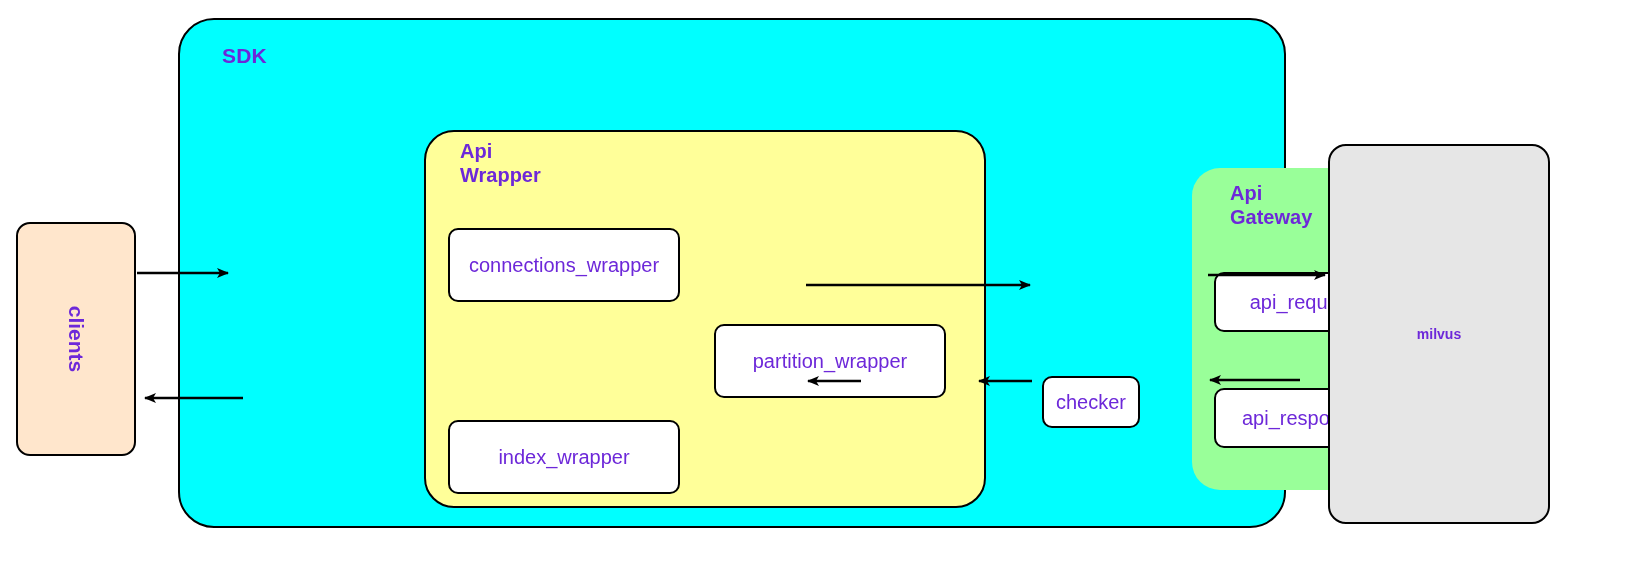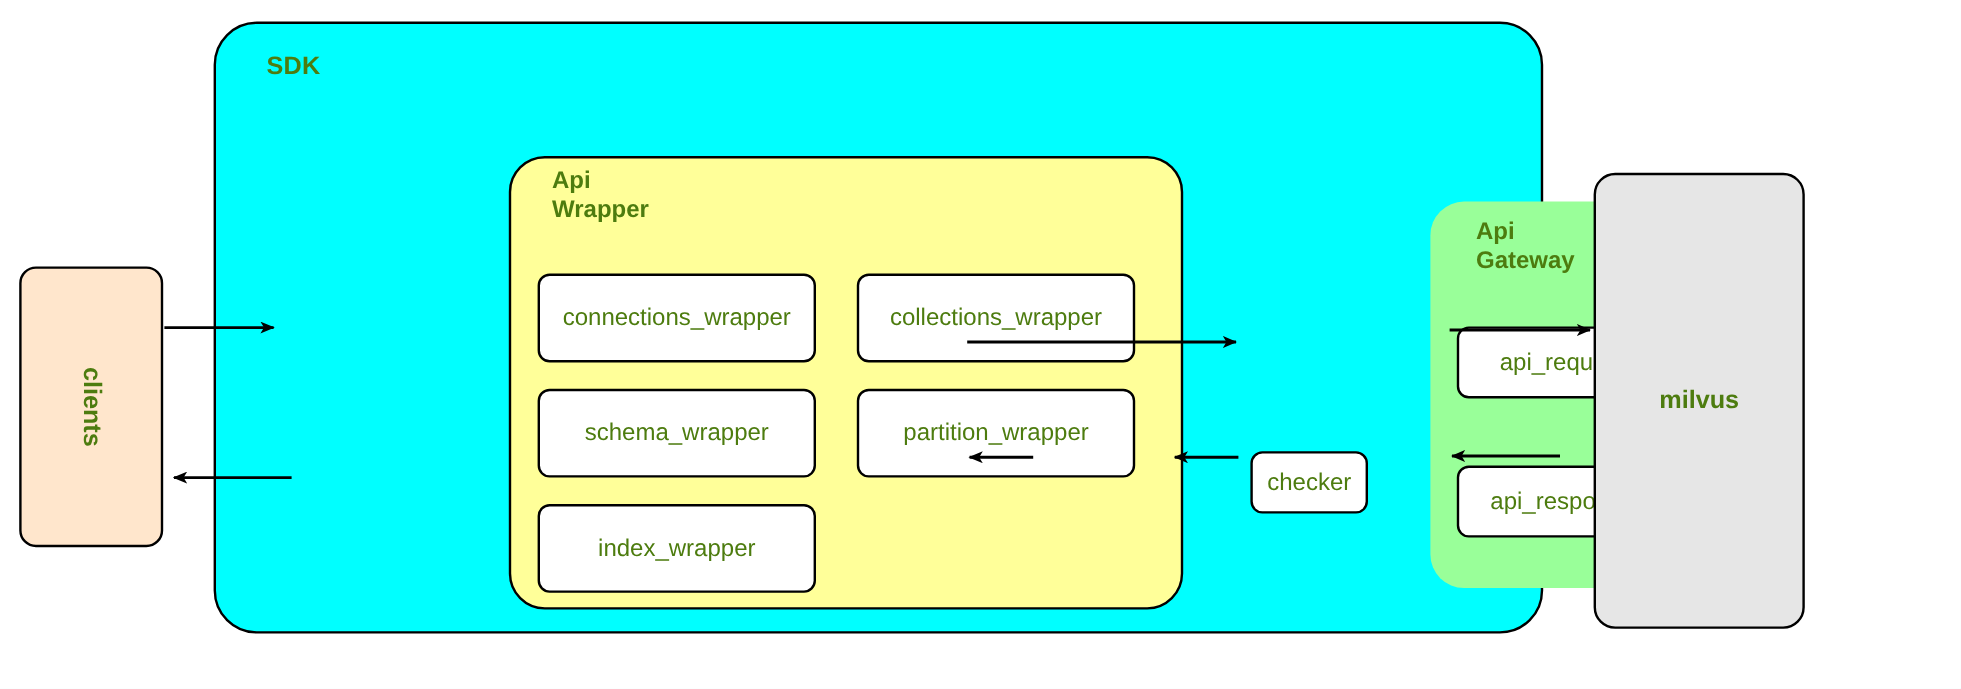--- a/index.html
+++ b/index.html
@@ -19,21 +19,21 @@
     overflow: hidden;
   }
   .box {
     position: absolute;
     box-sizing: border-box;
     border: 2px solid #000000;
     display: flex;
     align-items: center;
     justify-content: center;
     text-align: center;
-    color: #4d7c0f;
+    color: #6d28d9;
   }
 
   
   .sdk-container {
     left: 178px;
     top: 18px;
     width: 1108px;
     height: 510px;
     background: #00ffff;
     border-radius: 36px;
@@ -137,25 +137,25 @@
     width: 98px;
     height: 52px;
     background: #ffffff;
     border-radius: 10px;
     font-size: 20px;
   }
 
   .milvus-box {
     left: 1328px;
     top: 144px;
-    width: 176px;
+    width: 222px;
     height: 380px;
     background: #e6e6e6;
     border-radius: 18px;
-    font-size: 21px;
+    font-size: 14px;
     font-weight: bold;
   }
 
   
   .arrow-layer {
     position: absolute;
     left: 0;
     top: 0;
     width: 1634px;
     height: 574px;
@@ -173,26 +173,20 @@
 
   <div class="box sdk-container">
     <span class="sdk-label">SDK</span>
 
     <div class="box apiwrapper-container">
       <span class="apiwrapper-label">Api
 Wrapper</span>
 
       <div class="box leaf wrap-leaf col-a row-1">
         <span>connections_wrapper</span>
-      </div>
-      <div class="box leaf wrap-leaf col-b row-1">
-        <span>collections_wrapper</span>
-      </div>
-      <div class="box leaf wrap-leaf col-a row-2">
-        <span>schema_wrapper</span>
       </div>
       <div class="box leaf wrap-leaf col-b row-2">
         <span>partition_wrapper</span>
       </div>
       <div class="box leaf wrap-leaf col-a row-3">
         <span>index_wrapper</span>
       </div>
     </div>
 
     <div class="box checker-box">

